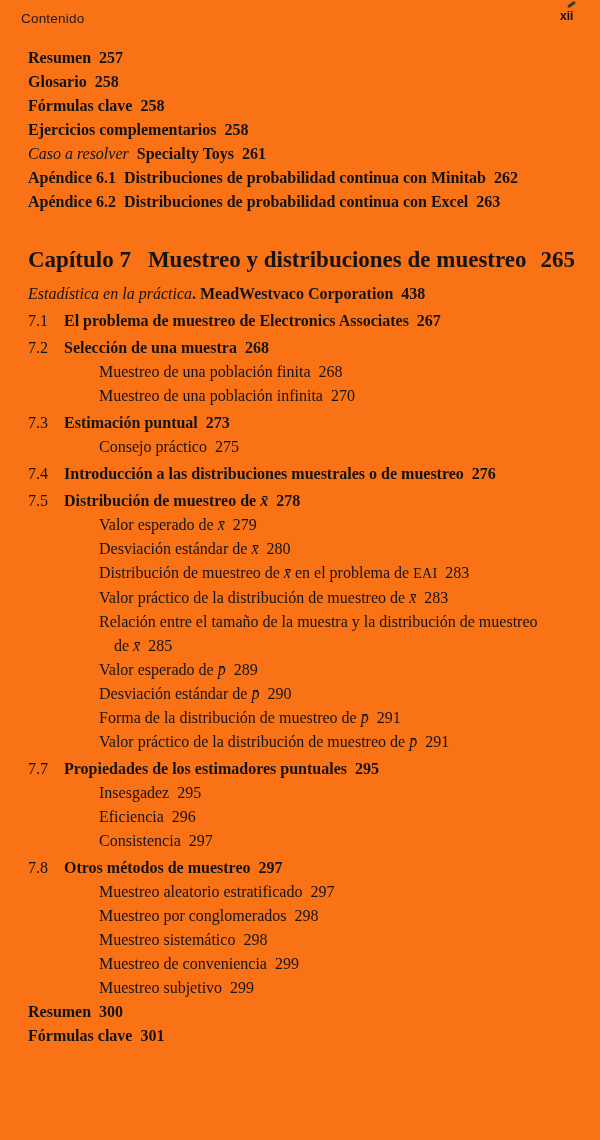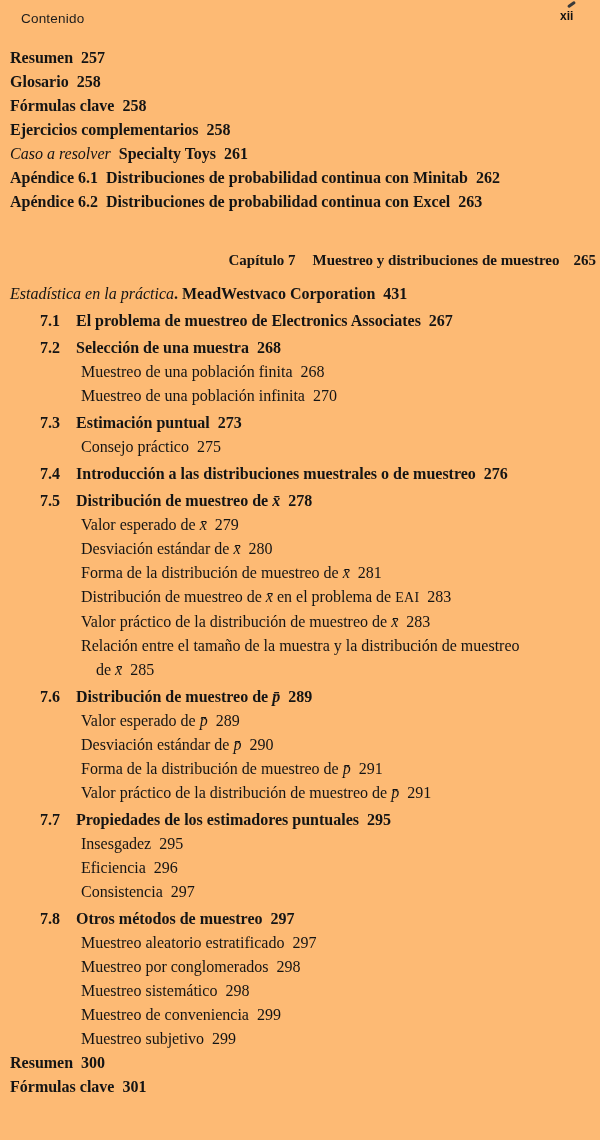--- a/index.html
+++ b/index.html
@@ -1,53 +1,53 @@
 <!DOCTYPE html>
 <html><head>
 <meta charset="utf-8">
 <style>
   html,body{margin:0;padding:0;background:#e9e9e6;}
   .page{
     position:relative;
     width:600px;height:1140px;
-    background:#fdba74;
+    background:#f97316;
     overflow:hidden;
     font-family:"Liberation Serif", serif;
     color:#141414;
   }
   .hdr-left{
     position:absolute;top:11px;left:21px;
     font-family:"Liberation Sans", sans-serif;
     font-size:13.5px;font-weight:400;letter-spacing:.2px;color:#1c1c1c;
   }
   .hdr-right{
     position:absolute;top:9px;left:560px;
     font-family:"Liberation Sans", sans-serif;
     font-size:12px;font-weight:700;color:#111;
   }
   .artifact{
     position:absolute;top:3px;left:567px;width:9px;height:3px;
     background:#3a3a3a;transform:rotate(-35deg);border-radius:2px;
   }
   .toc{
-    position:absolute;top:46px;left:10px;right:4px;
+    position:absolute;top:46px;left:28px;right:4px;
     font-size:16px;
   }
   .row{line-height:24px;white-space:pre;}
   .row .pg{margin-left:8px;}
   .row.backmatter .txt, .row.backmatter .pg{font-weight:700;}
   .row.practice .pg{font-weight:700;}
   .row.section{margin-top:3px;}
-  .row.section .num{display:inline-block;width:36px;font-weight:700;margin-left:30px;}
+  .row.section .num{display:inline-block;width:36px;font-weight:400;}
   .row.section .pg{font-weight:700;}
   .row.sub{padding-left:71px;}
   .row.subwrap{padding-left:86px;}
   .row.chapter{
     margin-top:31px;margin-bottom:7px;
-    font-size:15px;line-height:30px;font-weight:700;text-align:right;
+    font-size:23px;line-height:30px;font-weight:700;
   }
   .row.chapter .num{margin-right:17px;}
   .row.chapter .pg{margin-left:14px;}
   .s-b{font-weight:700;}
   .s-bi{font-weight:400;font-style:italic;}
   .s-r{font-weight:400;}
   .s-sym{font-style:italic;}
   .s-bsym{font-weight:700;font-style:italic;}
   .s-sc{font-size:14px;letter-spacing:.3px;}
 </style>
@@ -60,37 +60,35 @@
   <div class="artifact"></div>
   <div class="toc">
       <div class="row backmatter"><span class="txt"><span class="s-b">Resumen</span></span><span class="pg">257</span></div>
       <div class="row backmatter"><span class="txt"><span class="s-b">Glosario</span></span><span class="pg">258</span></div>
       <div class="row backmatter"><span class="txt"><span class="s-b">Fórmulas clave</span></span><span class="pg">258</span></div>
       <div class="row backmatter"><span class="txt"><span class="s-b">Ejercicios complementarios</span></span><span class="pg">258</span></div>
       <div class="row backmatter"><span class="txt"><span class="s-bi">Caso a resolver</span><span class="s-b">  Specialty Toys</span></span><span class="pg">261</span></div>
       <div class="row backmatter"><span class="txt"><span class="s-b">Apéndice 6.1  Distribuciones de probabilidad continua con Minitab</span></span><span class="pg">262</span></div>
       <div class="row backmatter"><span class="txt"><span class="s-b">Apéndice 6.2  Distribuciones de probabilidad continua con Excel</span></span><span class="pg">263</span></div>
       <div class="row chapter"><span class="num">Capítulo 7</span><span class="txt"><span class="s-b">Muestreo y distribuciones de muestreo</span></span><span class="pg">265</span></div>
-      <div class="row practice"><span class="txt"><span class="s-bi">Estadística en la práctica</span><span class="s-b">. </span><span class="s-b">MeadWestvaco Corporation</span></span><span class="pg">431</span></div>
+      <div class="row practice"><span class="txt"><span class="s-bi">Estadística en la práctica</span><span class="s-b">. </span><span class="s-b">MeadWestvaco Corporation</span></span><span class="pg">438</span></div>
       <div class="row section"><span class="num">7.1</span><span class="txt"><span class="s-b">El problema de muestreo de Electronics Associates</span></span><span class="pg">267</span></div>
       <div class="row section"><span class="num">7.2</span><span class="txt"><span class="s-b">Selección de una muestra</span></span><span class="pg">268</span></div>
       <div class="row sub"><span class="txt"><span class="s-r">Muestreo de una población finita</span></span><span class="pg">268</span></div>
       <div class="row sub"><span class="txt"><span class="s-r">Muestreo de una población infinita</span></span><span class="pg">270</span></div>
       <div class="row section"><span class="num">7.3</span><span class="txt"><span class="s-b">Estimación puntual</span></span><span class="pg">273</span></div>
       <div class="row sub"><span class="txt"><span class="s-r">Consejo práctico</span></span><span class="pg">275</span></div>
       <div class="row section"><span class="num">7.4</span><span class="txt"><span class="s-b">Introducción a las distribuciones muestrales o de muestreo</span></span><span class="pg">276</span></div>
       <div class="row section"><span class="num">7.5</span><span class="txt"><span class="s-b">Distribución de muestreo de </span><span class="s-bsym">x̄</span></span><span class="pg">278</span></div>
       <div class="row sub"><span class="txt"><span class="s-r">Valor esperado de </span><span class="s-sym">x̄</span></span><span class="pg">279</span></div>
       <div class="row sub"><span class="txt"><span class="s-r">Desviación estándar de </span><span class="s-sym">x̄</span></span><span class="pg">280</span></div>
-      <div class="row sub"><span class="txt"><span class="s-r">Forma de la distribución de muestreo de </span><span class="s-sym">x̄</span></span><span class="pg">281</span></div>
       <div class="row sub"><span class="txt"><span class="s-r">Distribución de muestreo de </span><span class="s-sym">x̄</span><span class="s-r"> en el problema de </span><span class="s-sc">EAI</span></span><span class="pg">283</span></div>
       <div class="row sub"><span class="txt"><span class="s-r">Valor práctico de la distribución de muestreo de </span><span class="s-sym">x̄</span></span><span class="pg">283</span></div>
       <div class="row sub"><span class="txt"><span class="s-r">Relación entre el tamaño de la muestra y la distribución de muestreo</span></span></div>
       <div class="row subwrap"><span class="txt"><span class="s-r">de </span><span class="s-sym">x̄</span></span><span class="pg">285</span></div>
-      <div class="row section"><span class="num">7.6</span><span class="txt"><span class="s-b">Distribución de muestreo de </span><span class="s-bsym">p̄</span></span><span class="pg">289</span></div>
       <div class="row sub"><span class="txt"><span class="s-r">Valor esperado de </span><span class="s-sym">p̄</span></span><span class="pg">289</span></div>
       <div class="row sub"><span class="txt"><span class="s-r">Desviación estándar de </span><span class="s-sym">p̄</span></span><span class="pg">290</span></div>
       <div class="row sub"><span class="txt"><span class="s-r">Forma de la distribución de muestreo de </span><span class="s-sym">p̄</span></span><span class="pg">291</span></div>
       <div class="row sub"><span class="txt"><span class="s-r">Valor práctico de la distribución de muestreo de </span><span class="s-sym">p̄</span></span><span class="pg">291</span></div>
       <div class="row section"><span class="num">7.7</span><span class="txt"><span class="s-b">Propiedades de los estimadores puntuales</span></span><span class="pg">295</span></div>
       <div class="row sub"><span class="txt"><span class="s-r">Insesgadez</span></span><span class="pg">295</span></div>
       <div class="row sub"><span class="txt"><span class="s-r">Eficiencia</span></span><span class="pg">296</span></div>
       <div class="row sub"><span class="txt"><span class="s-r">Consistencia</span></span><span class="pg">297</span></div>
       <div class="row section"><span class="num">7.8</span><span class="txt"><span class="s-b">Otros métodos de muestreo</span></span><span class="pg">297</span></div>
       <div class="row sub"><span class="txt"><span class="s-r">Muestreo aleatorio estratificado</span></span><span class="pg">297</span></div>

